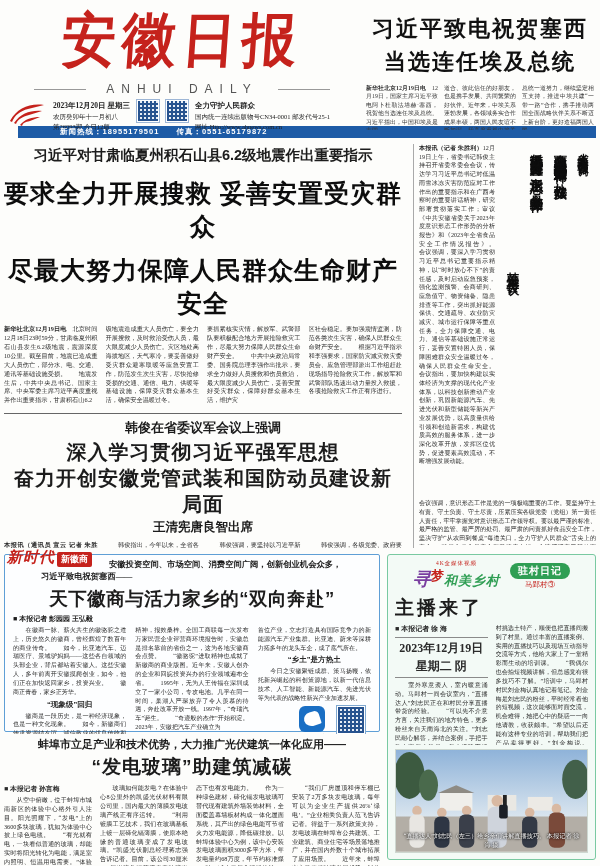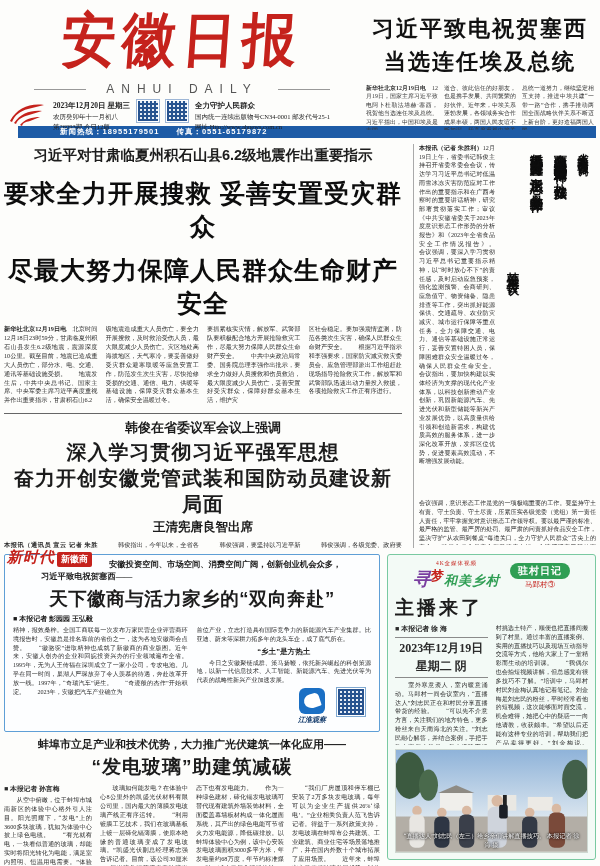--- a/index.html
+++ b/index.html
@@ -201,20 +201,25 @@
       <div class="hs-box">
         <div class="hs-logo">
           <span class="hs-logo-a">新时代</span>
           <span class="hs-logo-b sans">新徽商</span>
         </div>
         <div class="hs-kicker hs-k1">安徽投资空间、市场空间、消费空间广阔，创新创业机会众多，</div>
         <div class="hs-kicker hs-k2">习近平致电祝贺塞西——</div>
         <div class="hs-head sans">天下徽商与活力家乡的“双向奔赴”</div>
         <div class="hs-byline sans">■ 本报记者 彭园园 王弘毅</div>
         <div class="hs-cols">
+          <div class="hs-col">
+            <span>　　在徽商一脉、薪火共生的徽骆驼之道上，历史悠久的徽商，曾经辉煌了数百年的商业传奇。　　如今，比亚迪汽车、迈瑞医疗、景域驴妈妈——这些各自领域的头部企业，背后都站着安徽人。这些安徽人，多年前离开安徽摸爬创业，如今，他们正在加快返回家乡，投资兴业。　　徽商正青春，家乡正芳华。</span>
+            <div class="hs-subhead">“现象级”回归</div>
+            <span>　　徽商是一段历史，是一种经济现象，也是一种文化现象。　　如今，新徽商们传承资源结友谊、诚信敬业的优良传统和重信守诺的契约</span>
+          </div>
           <div class="hs-col">精神，报效桑梓。全国工商联每一次发布万家民营企业评营商环境报告时，安徽总是排名靠前的省份之一，这为各地安徽商会点赞。　　“徽骆驼”进取精神也成就了新徽商的商业版图。近年来，安徽人创办的企业和回皖投资兴办的行业领域遍布全省。　　1995年，无为人王传福在深圳成立了一家小公司，专攻电池。几乎在同一时间，巢湖人严琛放弃了令人羡慕的待遇，奔赴改革开放一线。1997年，“奇瑞汽车”诞生。　　“奇迹般的杰作”开始积淀。　　2023年，安徽把汽车产业确立为</div>
           <div class="hs-col">
             <span>首位产业，立志打造具有国际竞争力的新能源汽车产业集群。比亚迪、蔚来等深耕力拓多年的龙头车企，成了底气所在。</span>
             <div class="hs-subhead">“乡土”是方热土</div>
             <span>　　今日之安徽聚链成群、策马扬鞭，依托新兴崛起的科创策源地，以新一代信息技术、人工智能、新能源汽车、先进光伏等为代表的战略性新兴产业加速发展。</span>
             <div class="jh-row">
               <div class="jh-logo">
                 <div class="jh-icon"></div>
                 <div class="jh-label">江淮观察</div>
               </div>

